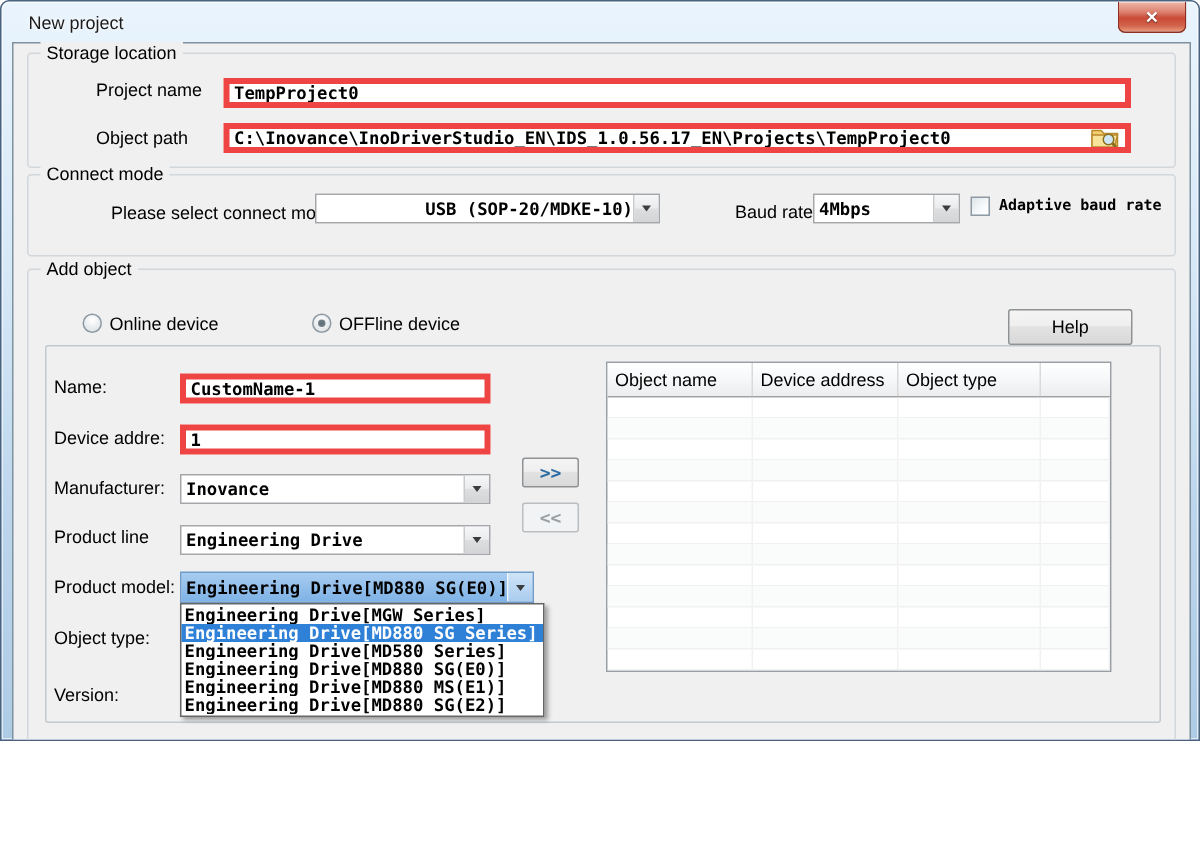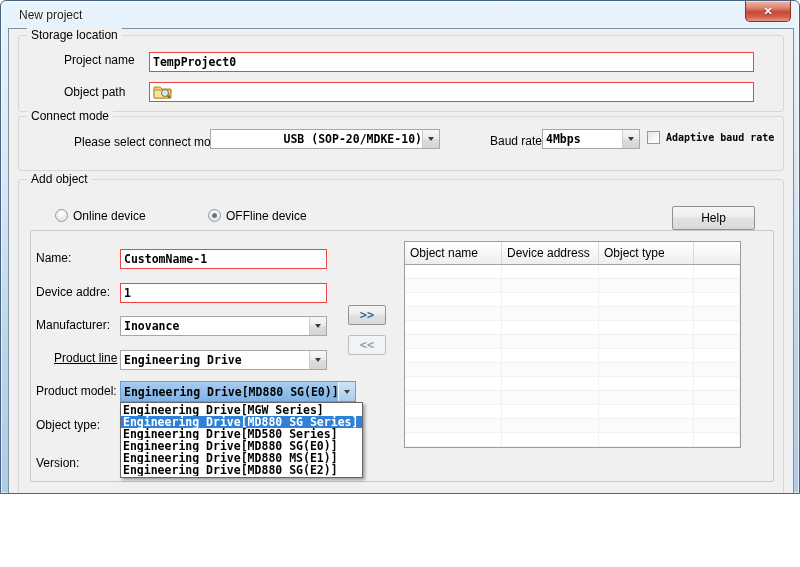--- a/index.html
+++ b/index.html
@@ -35,21 +35,21 @@
 
   .groupbox { position:absolute; border:1px solid #d2d7dc; border-radius:3px; }
   .grouplabel {
     position:absolute; top:-8px; left:8px; background:#f0f0f0;
     padding:0 4px; font-size:12px; color:#000; white-space:nowrap;
   }
   .label { position:absolute; font-size:12px; color:#000; white-space:nowrap; }
   .mono { font-family:"DejaVu Sans Mono", monospace; font-weight:700; font-size:11.5px; color:#000; }
 
   .textinput {
-    position:absolute; background:#fff; border:1px solid #ef4444;
+    position:absolute; background:#fff; border:4px solid #ef4444;
     display:flex; align-items:center; padding:0 3px; overflow:hidden;
   }
   .textinput .val { flex:1; white-space:nowrap; overflow:hidden; }
 
   .combo {
     position:absolute; background:#fff; border:1px solid #a5a7aa;
     display:flex; align-items:center; padding:0 0 0 3px; overflow:hidden;
   }
   .combo .val { flex:1; white-space:nowrap; overflow:hidden; }
   .combo-btn {
@@ -130,20 +130,21 @@
   <div class="client">
 
     <div class="groupbox" style="left:9px; top:6px; width:766px; height:77px;">
       <div class="grouplabel">Storage location</div>
       <div class="label" style="left:45px; top:17px;">Project name</div>
       <div class="textinput" style="left:130px; top:16px; width:605px; height:20px;">
         <span class="val mono">TempProject0</span>
       </div>
       <div class="label" style="left:45px; top:49px;">Object path</div>
       <div class="textinput" style="left:130px; top:46px; width:605px; height:20px;">
+        <span class="val mono">C:\Inovance\InoDriverStudio_EN\IDS_1.0.56.17_EN\Projects\TempProject0</span>
         <svg class="foldericon" width="20" height="16" viewBox="0 0 20 16">
           <path d="M1 3 h6 l2 2 h9 v9 H1 z" fill="#f3cf72" stroke="#b98a2c"></path>
           <path d="M1 6 h17 l-2 8 H1 z" fill="#f8e39b" stroke="#b98a2c"></path>
           <circle cx="12" cy="9" r="3.5" fill="#cfe6f7" stroke="#8a6f1f"></circle>
           <line x1="14.5" y1="11.5" x2="17" y2="14" stroke="#8a6f1f" stroke-width="2"></line>
         </svg>
       </div>
     </div>
 
     <div class="groupbox" style="left:9px; top:87px; width:766px; height:55px;">
@@ -189,21 +190,21 @@
         </div>
 
         <div class="label" style="left:5px; top:87px;">Manufacturer:</div>
         <div class="combo" style="left:89px; top:85px; width:207px; height:20px;">
           <span class="val mono">Inovance</span>
           <span class="combo-btn">
               <span class="arr"></span>
             </span>
         </div>
 
-        <div class="label" style="left:23px; top:120px;text-decoration:underline;">Product line</div>
+        <div class="label" style="left:5px; top:120px;">Product line</div>
         <div class="combo" style="left:89px; top:119px; width:207px; height:20px;">
           <span class="val mono">Engineering Drive</span>
           <span class="combo-btn">
               <span class="arr"></span>
             </span>
         </div>
 
         <div class="label" style="left:5px; top:153px;">Product model:</div>
         <div class="combo hl" style="left:89px; top:150px; width:236px; height:21px;">
           <span class="val mono">Engineering Drive[MD880 SG(E0)]</span>

